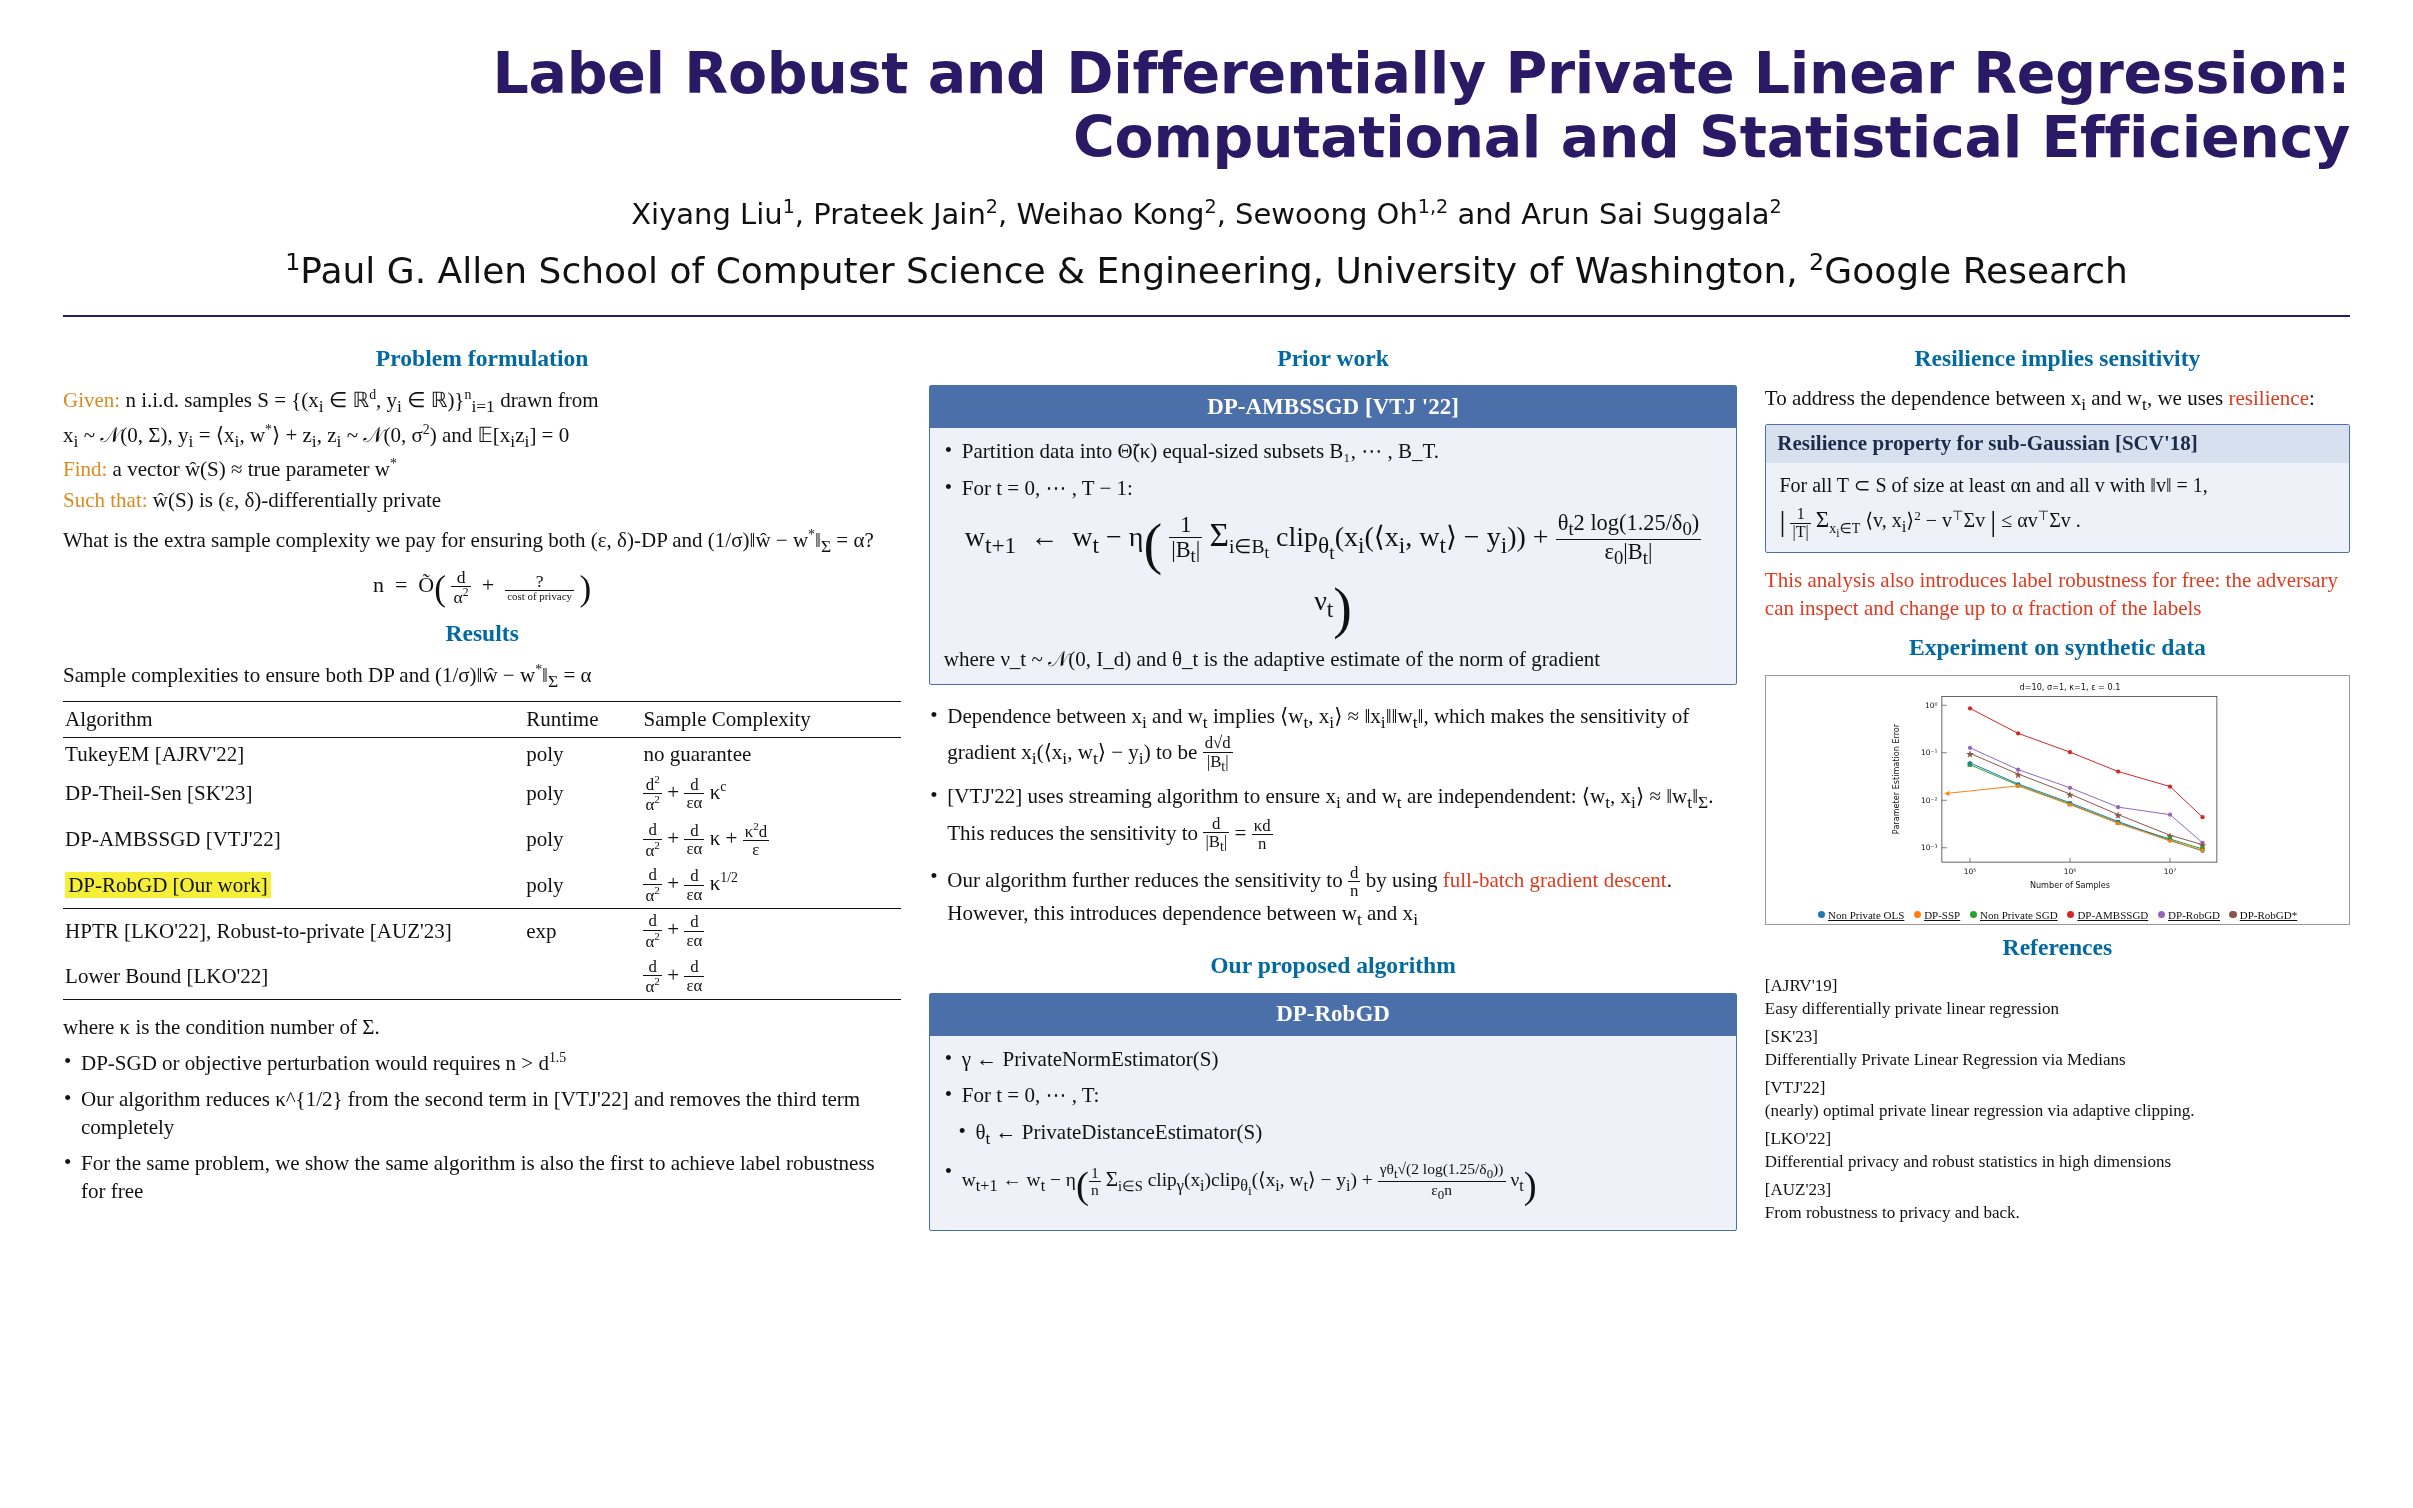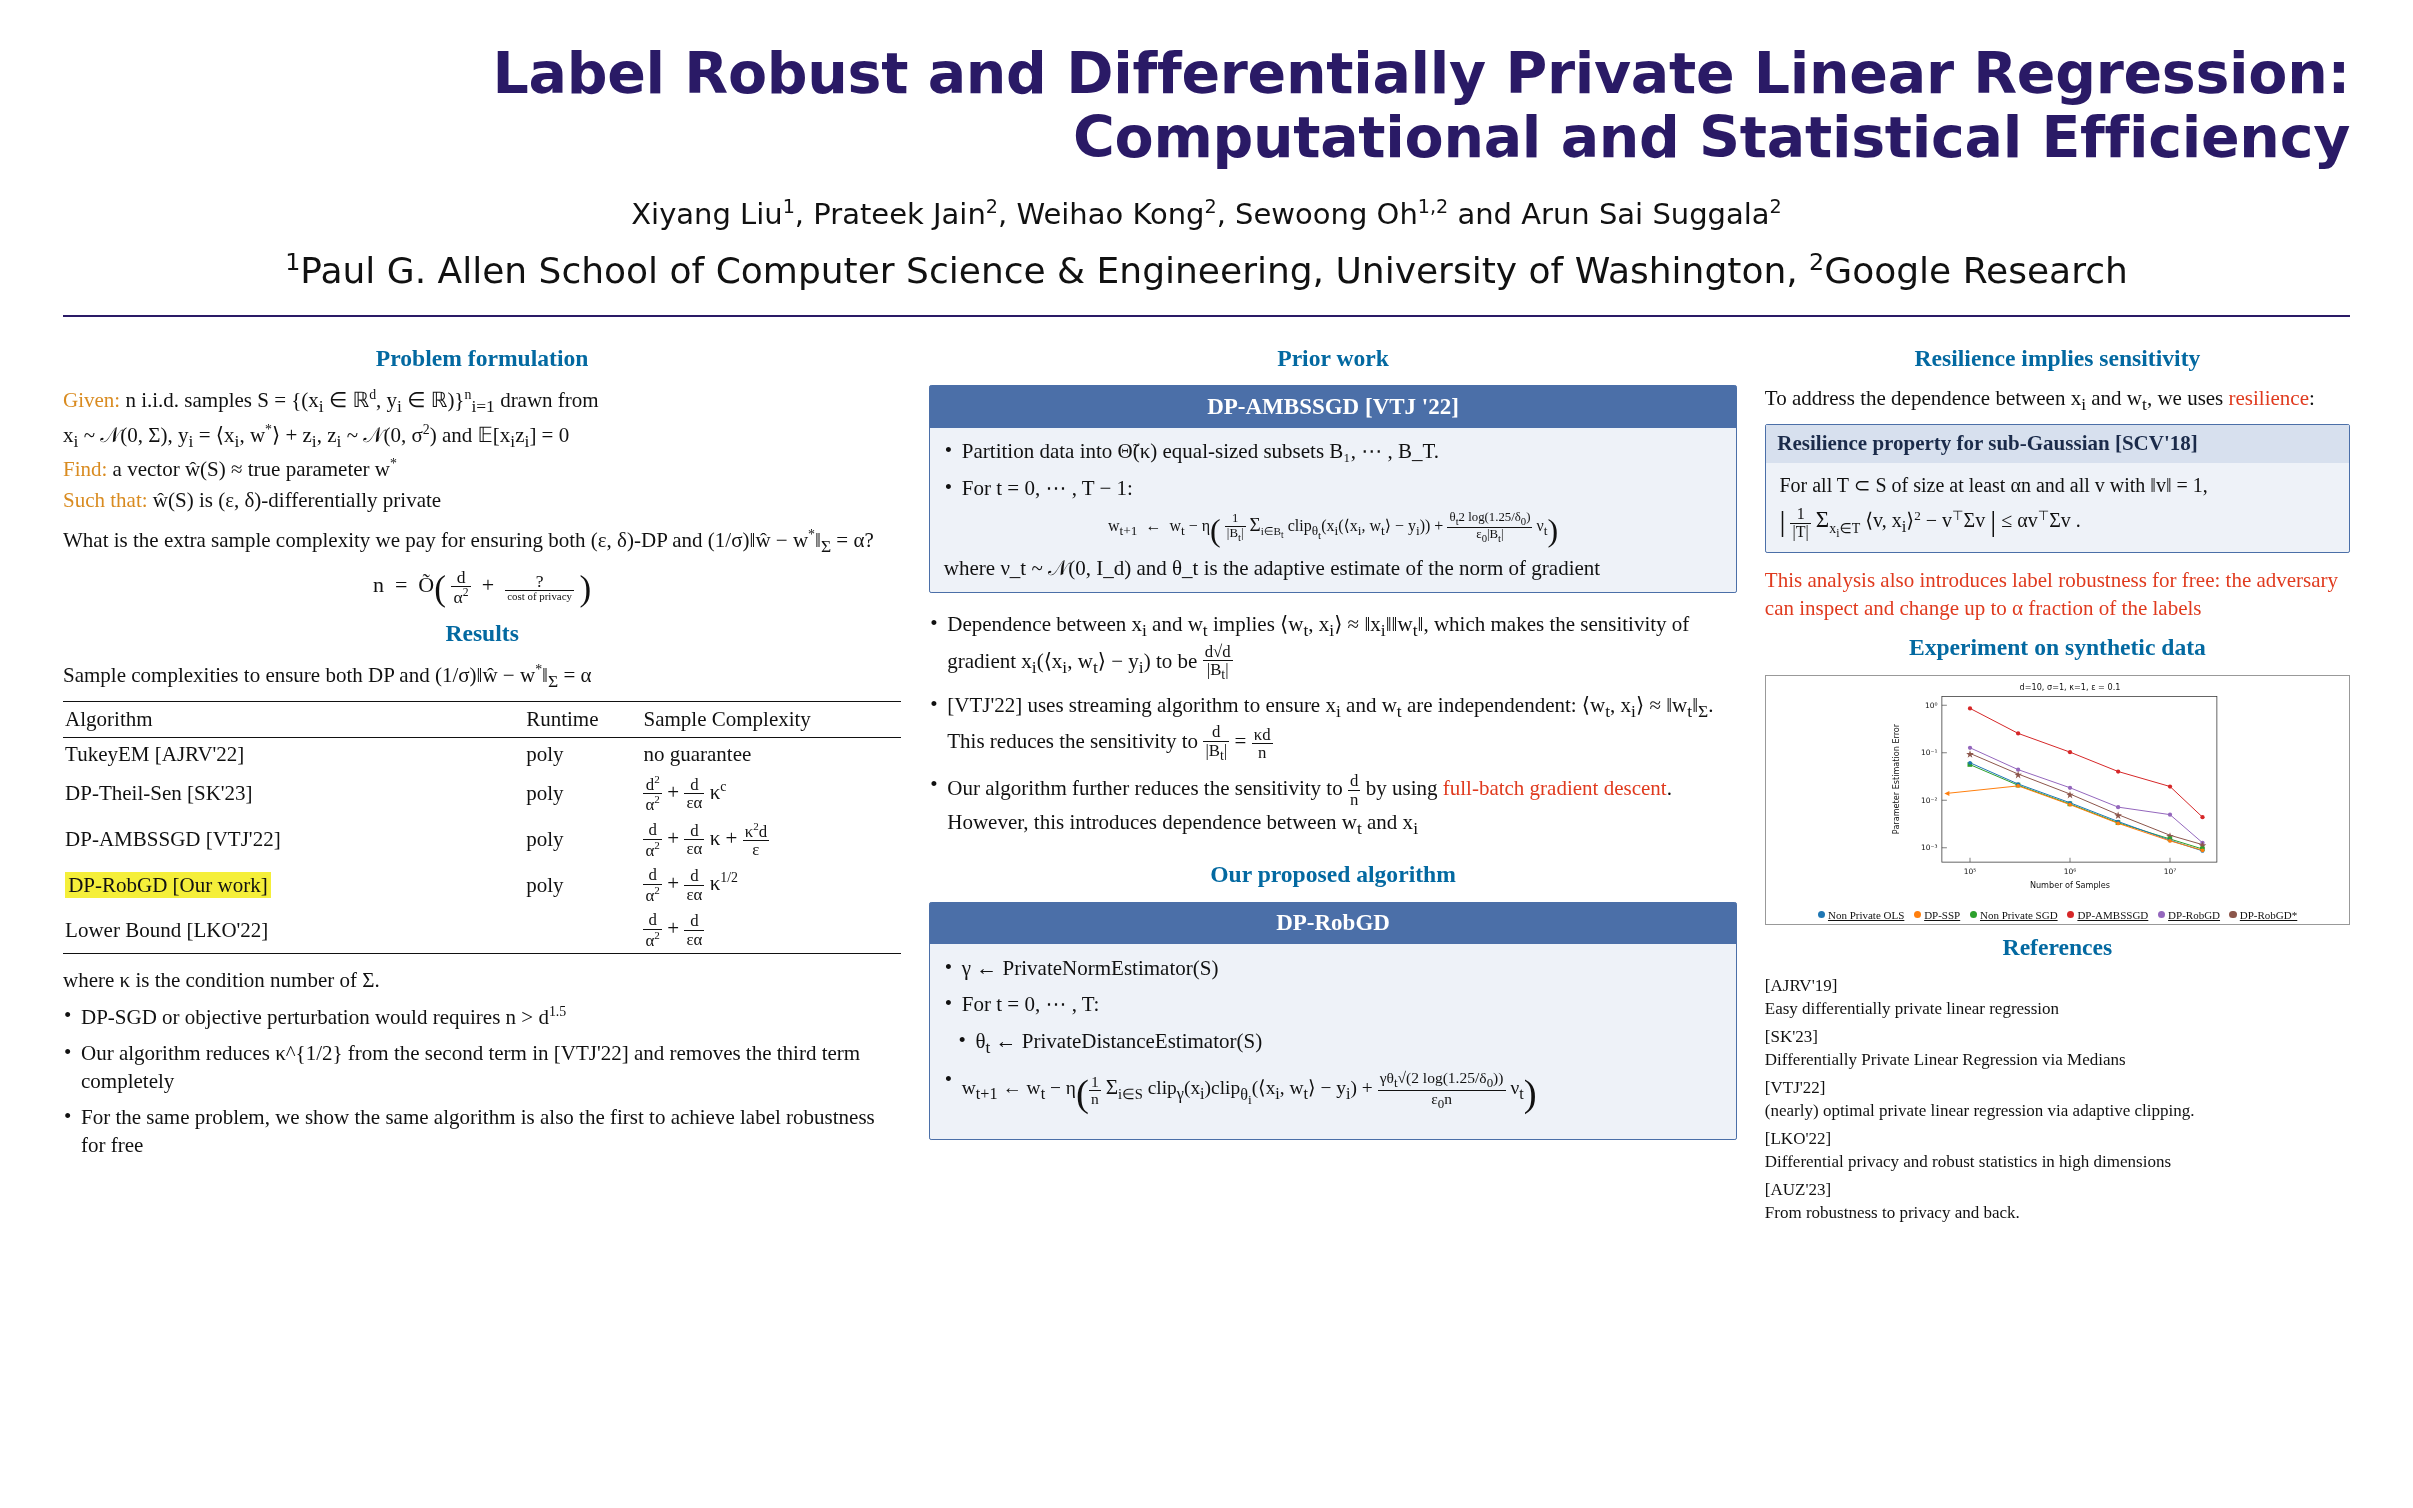--- a/index.html
+++ b/index.html
@@ -264,20 +264,28 @@
             </td>
           </tr>
           <tr>
             <td><span class="hl">DP-RobGD [Our work]</span></td>
             <td>poly</td>
             <td>
               <span class="frac"><span class="num">d</span><span class="den">α<sup>2</sup></span></span> +
               <span class="frac"><span class="num">d</span><span class="den">εα</span></span> κ<sup>1/2</sup>
             </td>
           </tr>
+          <tr class="sep">
+            <td>HPTR [LKO'22], Robust-to-private [AUZ'23]</td>
+            <td>exp</td>
+            <td>
+              <span class="frac"><span class="num">d</span><span class="den">α<sup>2</sup></span></span> +
+              <span class="frac"><span class="num">d</span><span class="den">εα</span></span>
+            </td>
+          </tr>
           <tr class="last">
             <td>Lower Bound [LKO'22]</td>
             <td></td>
             <td>
               <span class="frac"><span class="num">d</span><span class="den">α<sup>2</sup></span></span> +
               <span class="frac"><span class="num">d</span><span class="den">εα</span></span>
             </td>
           </tr>
         </tbody>
       </table>
@@ -295,21 +303,21 @@
 
       <div class="sec-title">Prior work</div>
 
       <div class="box">
         <div class="box-head">DP-AMBSSGD [VTJ '22]</div>
         <div class="box-body">
           <ul class="bul">
             <li>Partition data into Θ̃(κ) equal-sized subsets B₁, ⋯ , B_T.</li>
             <li>For t = 0, ⋯ , T − 1:</li>
           </ul>
-          <div class="center" style="font-size:16px;margin:3.1px 0 7.3px 0;">
+          <div class="center" style="font-size:28px;margin:3.1px 0 7.3px 0;">
             w<sub>t+1</sub> &nbsp;←&nbsp; w<sub>t</sub> − η<span style="font-size:2.0em;vertical-align:-0.3em;">(</span>
             <span class="frac"><span class="num">1</span><span class="den">|B<sub>t</sub>|</span></span>
             <span style="font-size:1.2em;">Σ</span><sub style="font-size:0.7em;">i∈B<sub>t</sub></sub>
             clip<sub>θ<sub>t</sub></sub>(x<sub>i</sub>(⟨x<sub>i</sub>, w<sub>t</sub>⟩ − y<sub>i</sub>)) +
             <span class="frac"><span class="num">θ<sub>t</sub>2 log(1.25/δ<sub>0</sub>)</span><span class="den">ε<sub>0</sub>|B<sub>t</sub>|</span></span>
             ν<sub>t</sub><span style="font-size:2.0em;vertical-align:-0.3em;">)</span>
           </div>
           <div>where ν_t ~ 𝒩(0, I_d) and θ_t is the adaptive estimate of the norm of gradient</div>
         </div>
       </div>

